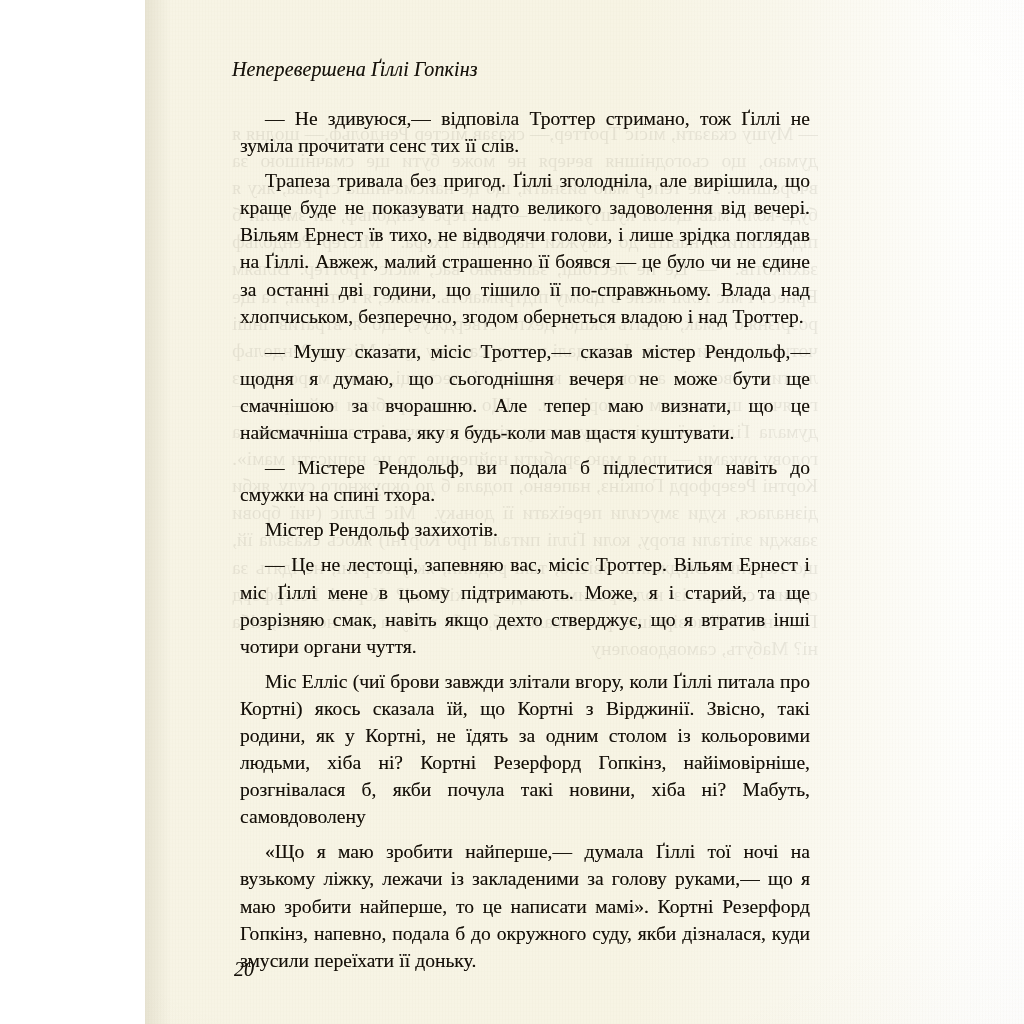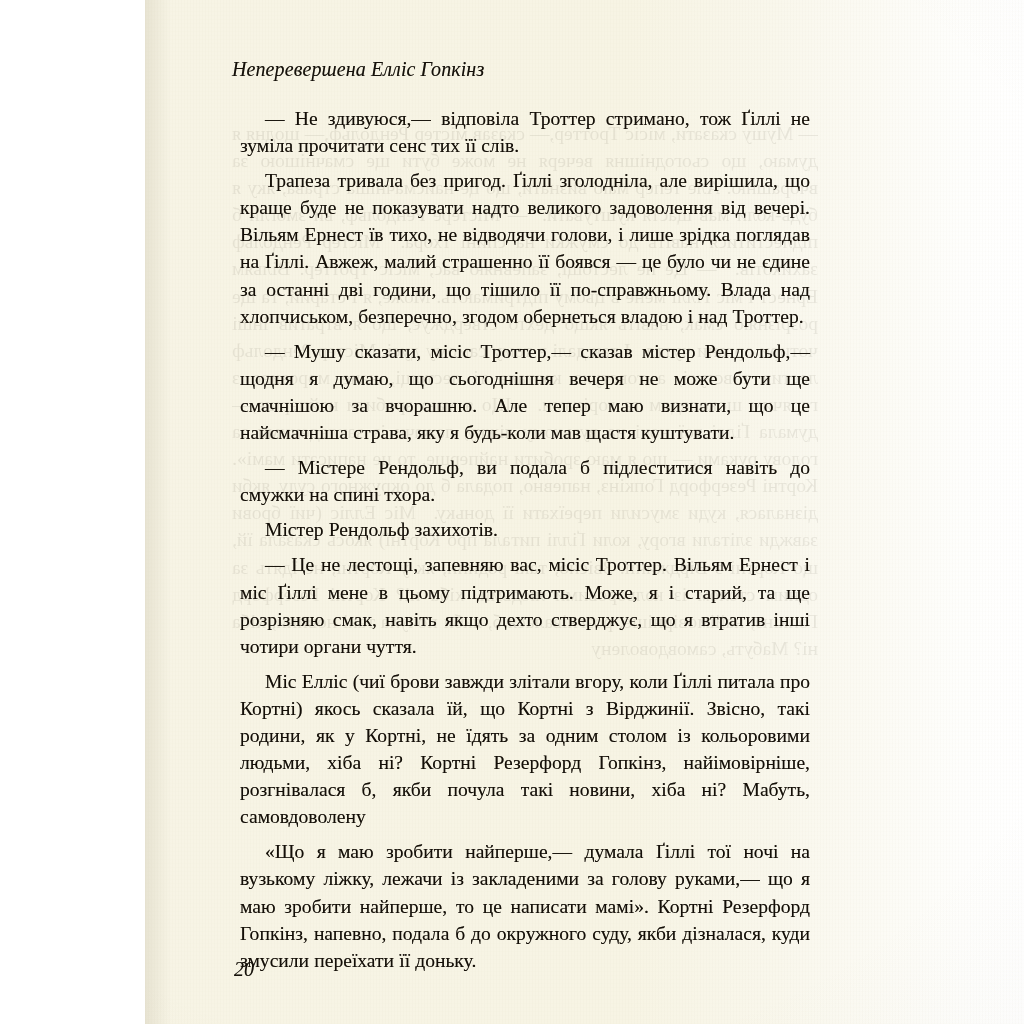--- a/index.html
+++ b/index.html
@@ -153,21 +153,21 @@
     <div class="paper-grain"></div>
     <div class="scan-vignette"></div>
   </div>
 
   <div class="paper-gutter"></div>
 
   <div class="showthrough" aria-hidden="true">— Мушу сказати, місіс Троттер,— сказав містер Рендольф,— щодня я думаю, що сьогоднішня вечеря не може бути ще смачнішою за вчорашню. Але тепер маю визнати, що це найсмачніша страва, яку я будь-коли мав щастя куштувати.  — Містере Рендольф, ви змогли б підлеститися навіть до смужки на спині тхора.  Містер Рендольф захихотів.  — Це не лестощі, запевняю вас, місіс Троттер. Вільям Ернест і міс Ґіллі мене в цьому підтримають. Може, я і старий, та ще розрізняю смак, навіть якщо дехто стверджує, що я втратив інші чотири органи чуття.  І так далі в тому самому дусі. Містер Рендольф лестив товстусі, а товстуха ковтала ті лестощі, наче морозиво з гарячим шоколадом та горіхами.  «Що я маю зробити найперше,— думала Ґіллі тої ночі на вузькому ліжку, лежачи із закладеними за голову руками,— що я маю зробити найперше, то це написати мамі». Кортні Резерфорд Гопкінз, напевно, подала б до окружного суду, якби дізналася, куди змусили переїхати її доньку.  Міс Елліс (чиї брови завжди злітали вгору, коли Ґіллі питала про Кортні) якось сказала їй, що Кортні з Вірджинії. Звісно, такі родини, як у Кортні, не їдять за одним столом із кольоровими людьми, хіба ні? Кортні Резерфорд Гопкінз, найімовірніше, розгнівалася б, якби почула такі новини, хіба ні? Мабуть, самовдоволену</div>
 
   <div class="textblock">
 
-    <div class="running-head">Неперевершена Елліс Гопкінз</div>
+    <div class="running-head">Неперевершена Ґіллі Гопкінз</div>
 
     <div class="body-copy">
       <p>— Не здивуюся,— відповіла Троттер стримано, тож Ґіллі не зуміла прочитати сенс тих її слів.</p>
       <p>Трапеза тривала без пригод. Ґіллі зголодніла, але вирішила, що краще буде не показувати надто великого задоволення від вечері. Вільям Ернест їв тихо, не відводячи голови, і лише зрідка поглядав на Ґіллі. Авжеж, малий страшенно її боявся — це було чи не єдине за останні дві години, що тішило її по-справжньому. Влада над хлопчиськом, безперечно, згодом обернеться владою і над Троттер.</p>
       <p>— Мушу сказати, місіс Троттер,— сказав містер Рендольф,— щодня я думаю, що сьогоднішня вечеря не може бути ще смачнішою за вчорашню. Але тепер маю визнати, що це найсмачніша страва, яку я будь-коли мав щастя куштувати.</p>
       <p>— Містере Рендольф, ви подала б підлеститися навіть до смужки на спині тхора.</p>
       <p>Містер Рендольф захихотів.</p>
       <p>— Це не лестощі, запевняю вас, місіс Троттер. Вільям Ернест і міс Ґіллі мене в цьому підтримають. Може, я і старий, та ще розрізняю смак, навіть якщо дехто стверджує, що я втратив інші чотири органи чуття.</p>
       <p>Міс Елліс (чиї брови завжди злітали вгору, коли Ґіллі питала про Кортні) якось сказала їй, що Кортні з Вірджинії. Звісно, такі родини, як у Кортні, не їдять за одним столом із кольоровими людьми, хіба ні? Кортні Резерфорд Гопкінз, найімовірніше, розгнівалася б, якби почула такі новини, хіба ні? Мабуть, самовдоволену</p>
       <p>«Що я маю зробити найперше,— думала Ґіллі тої ночі на вузькому ліжку, лежачи із закладеними за голову руками,— що я маю зробити найперше, то це написати мамі». Кортні Резерфорд Гопкінз, напевно, подала б до окружного суду, якби дізналася, куди змусили переїхати її доньку.</p>

